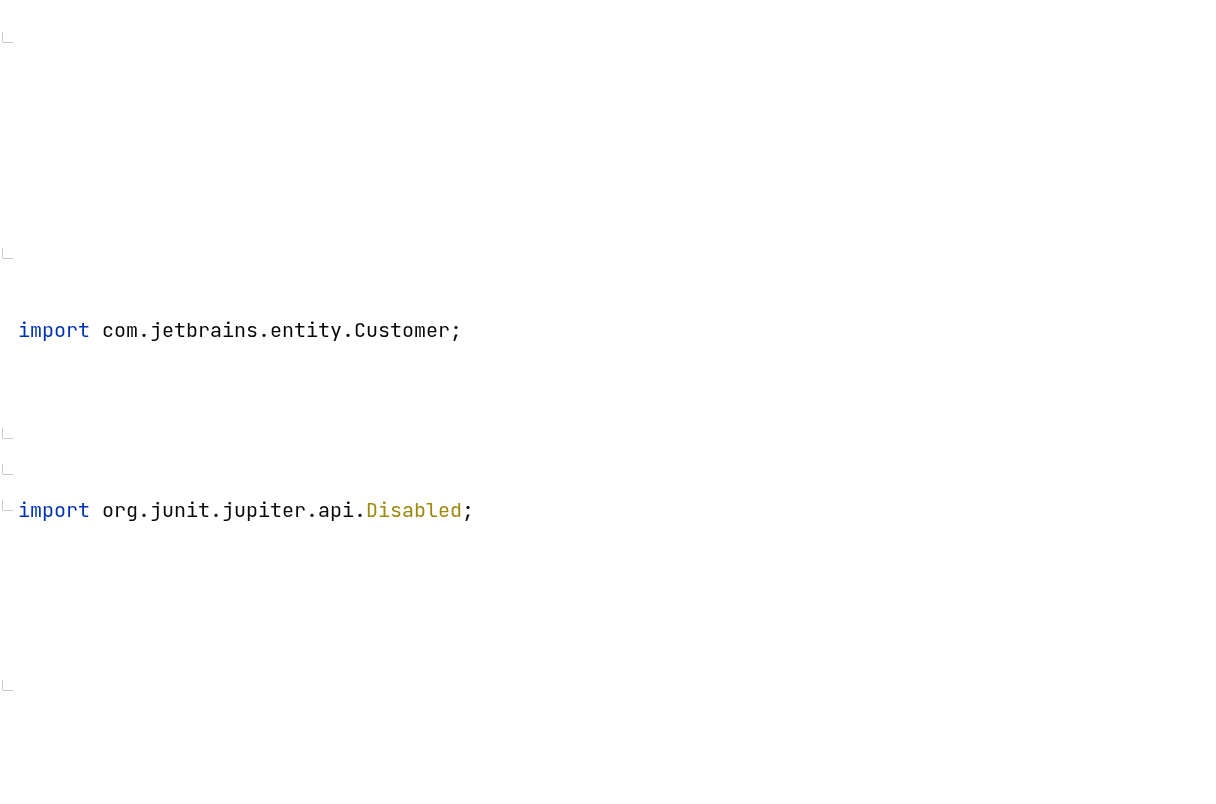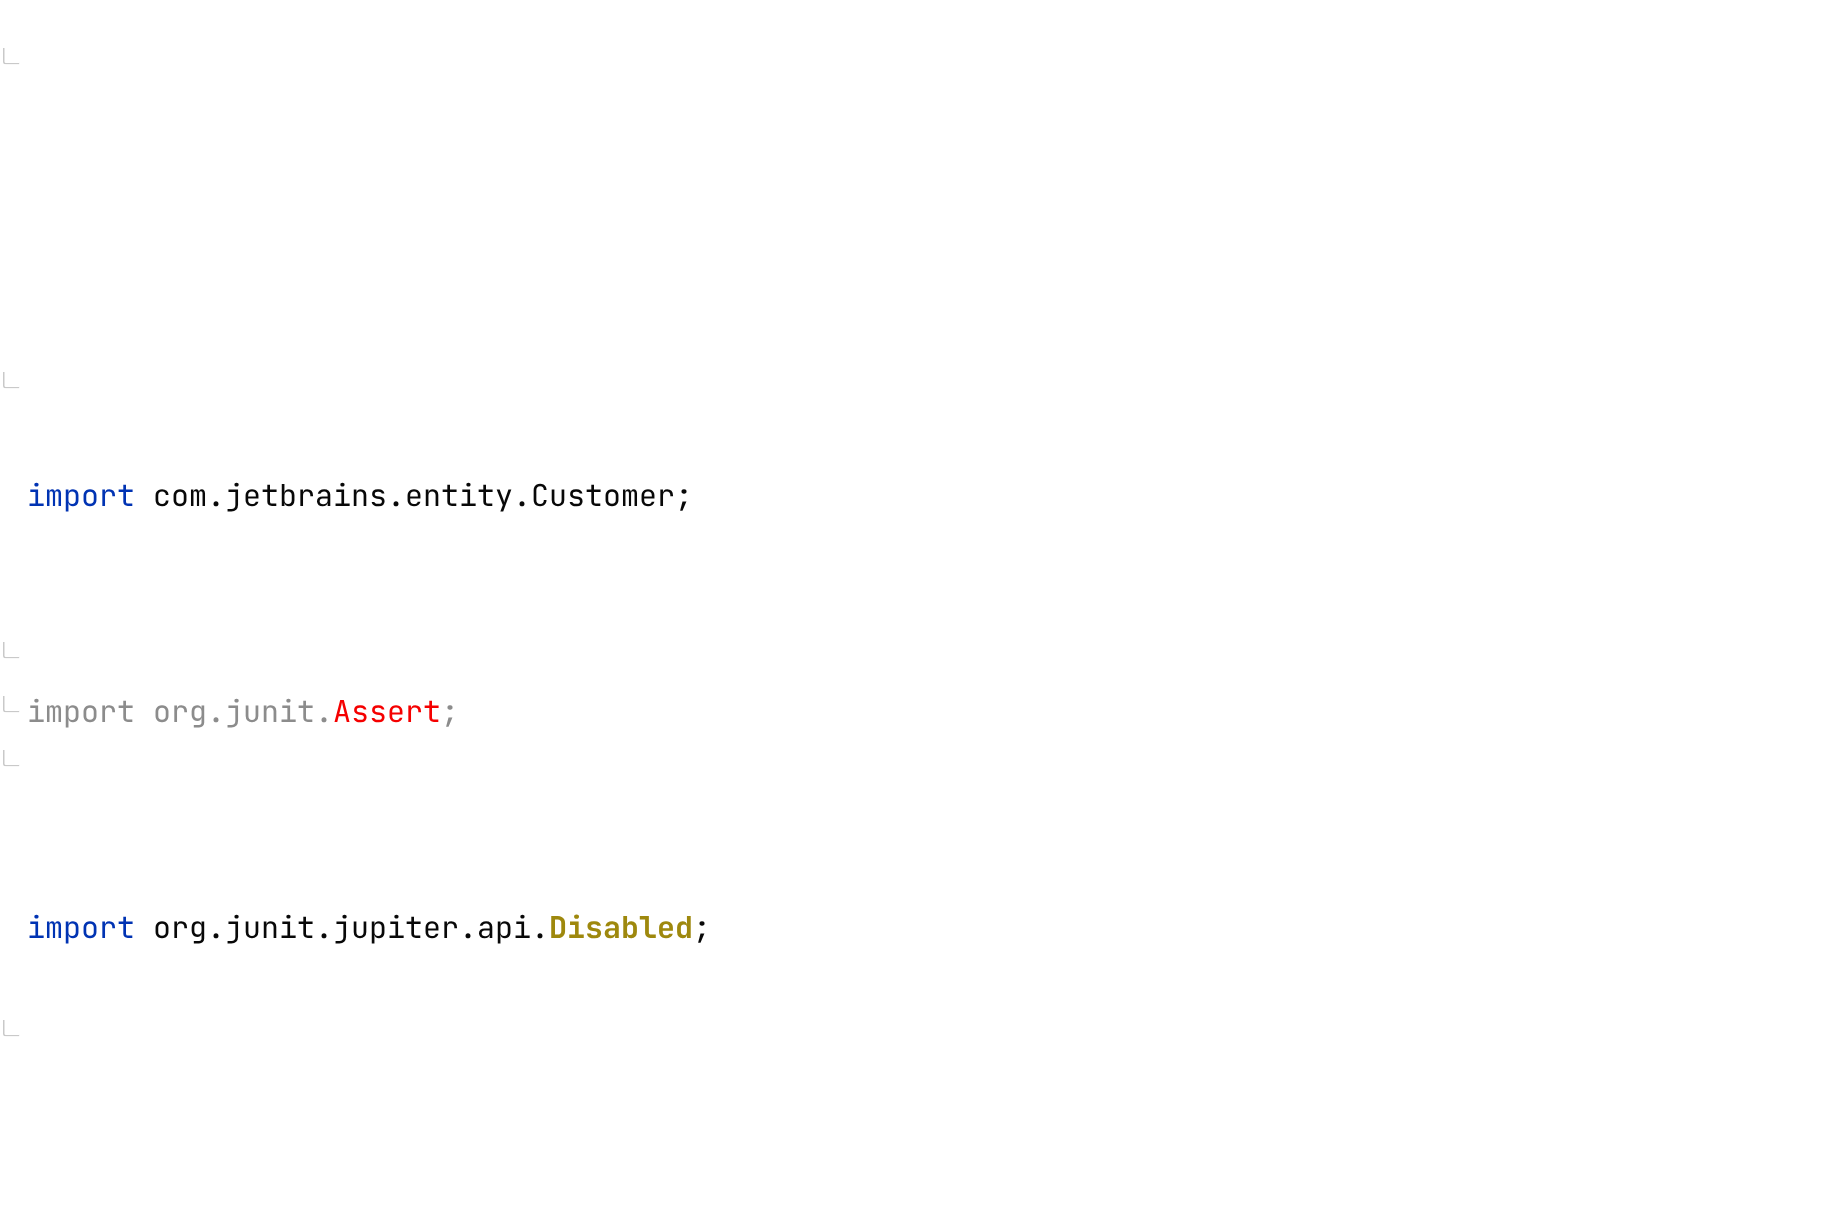--- a/index.html
+++ b/index.html
@@ -39,21 +39,21 @@
   }
   .code-area {
     padding-left: 0;
   }
   .line {
     height: 36px;
     padding-left: 2px;
   }
   .kw-import { color: #0033b3; }
   .unused    { color: #8c8c8c; }
-  .olive     { color: #9e880d; font-weight: bold; }
+  .olive     { color: #9e880d; }
   .error     { color: #f50000; }
   .plain     { color: #080808; text-align: center; }
 </style>
 </head>
 <body>
 
 <div class="editor">
 
   <div class="gutter">
     <span class="fold-mark" style="top:32px"></span>
@@ -61,21 +61,20 @@
     <span class="fold-mark" style="top:428px"></span>
     <span class="fold-mark" style="top:464px"></span>
     <span class="fold-mark" style="top:500px"></span>
     <span class="fold-mark" style="top:680px"></span>
   </div>
 
   <div class="code-area">
 
     <div class="line"><span class="kw-import">import</span><span class="plain"> </span><span class="plain">com.jetbrains.entity.Customer</span><span class="plain">;</span></div>
 
-    <div class="line"><span class="unused">import</span><span class="unused"> </span><span class="unused">org.junit.</span><span class="error">Assert</span><span class="unused">;</span></div>
 
     <div class="line"><span class="kw-import">import</span><span class="plain"> </span><span class="plain">org.junit.jupiter.api.</span><span class="olive">Disabled</span><span class="plain">;</span></div>
 
 
     
 
     
 
     
 

